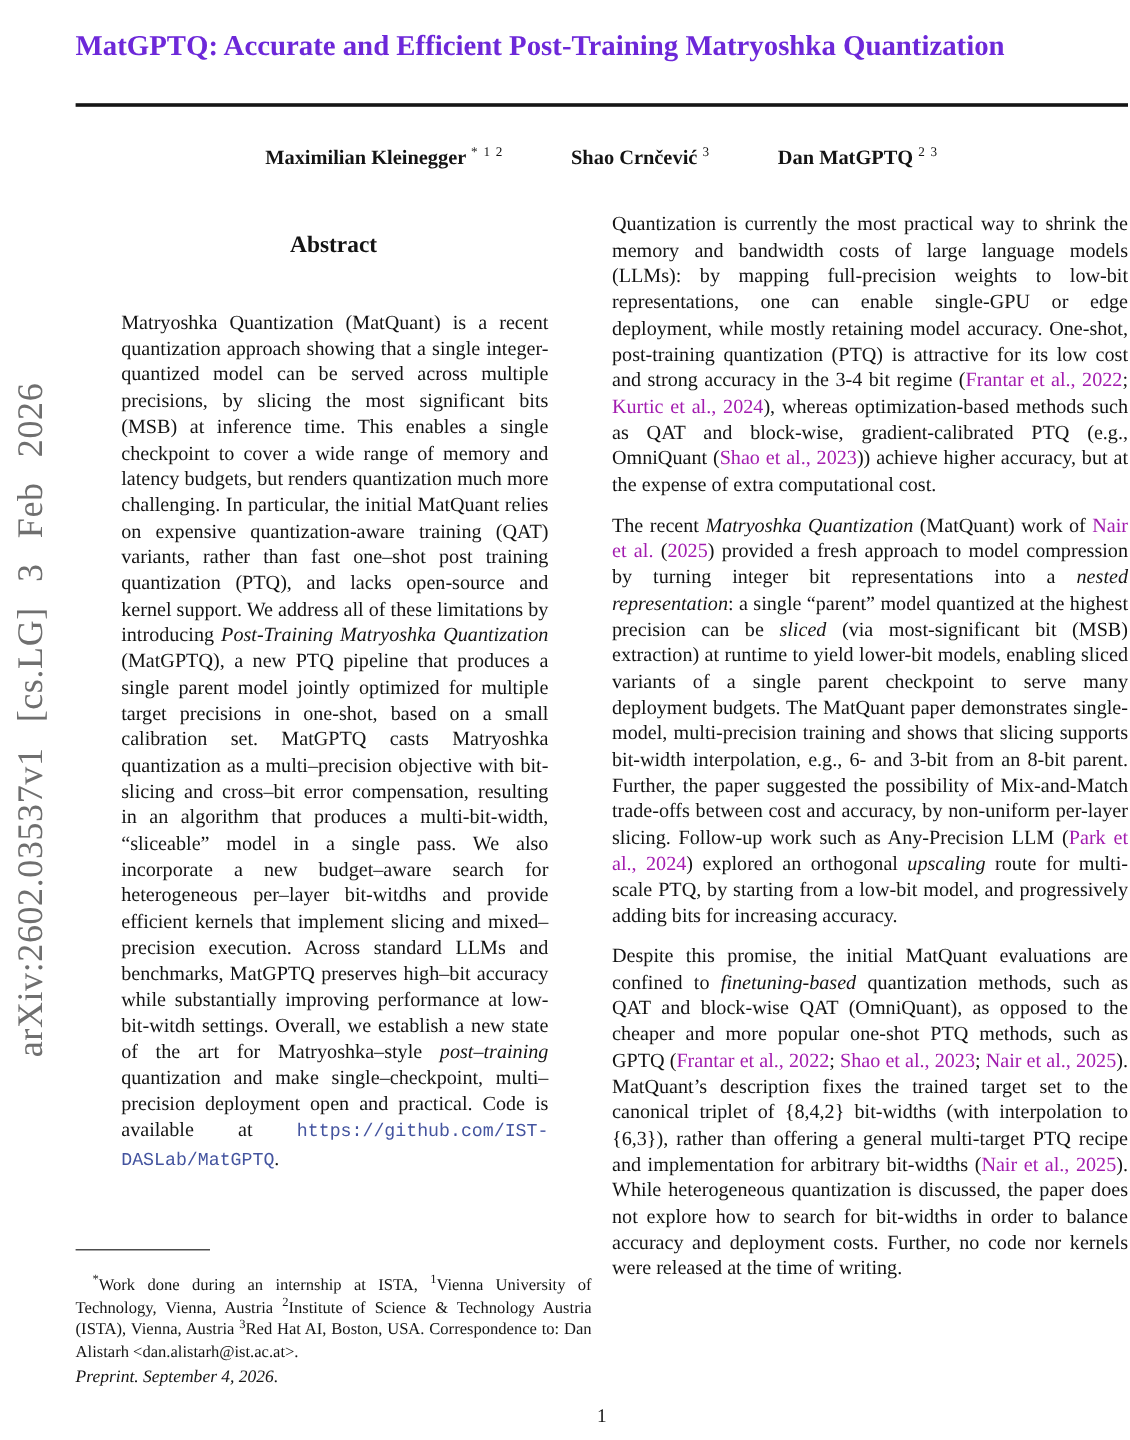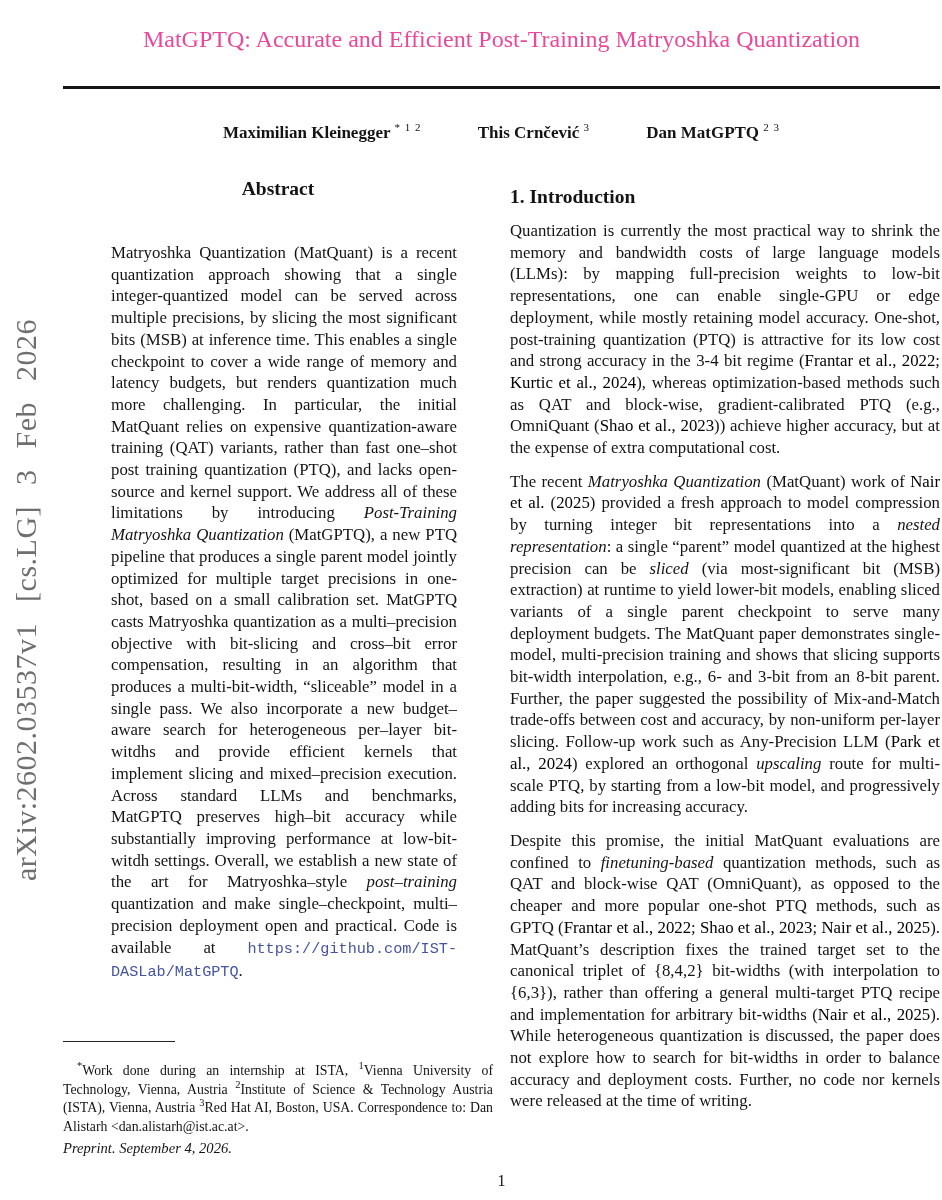--- a/index.html
+++ b/index.html
@@ -8,41 +8,41 @@
     font-family:"Liberation Serif",serif;color:#141414;overflow:hidden;
   }
   .watermark{
     position:absolute;left:26px;top:600px;
     transform:translate(-50%,-50%) rotate(-90deg);
     white-space:nowrap;font-size:30px;color:#6f6f6f;
     word-spacing:13px;letter-spacing:.5px;
   }
   .paper-title{
     position:absolute;top:26px;left:63px;width:877px;
-    text-align:center;font-size:24px;font-weight:normal;color:#ec4899;
+    font-size:24px;font-weight:bold;color:#6d28d9;
   }
   .title-rule{
     position:absolute;top:86px;left:63px;width:877px;height:0;
     border-top:3px solid #151515;
   }
   .authors{
     position:absolute;top:121px;left:63px;width:877px;
     text-align:center;font-size:17px;font-weight:bold;
   }
   .author{display:inline-block;margin:0 26px;white-space:nowrap;}
   .author-sup{vertical-align:super;font-size:11px;font-weight:normal;letter-spacing:1px;}
-  .col-left{position:absolute;top:168px;left:63px;width:430px;}
+  .col-left{position:absolute;top:184px;left:63px;width:430px;}
   .col-right{position:absolute;top:176px;left:510px;width:430px;}
   .abstract-heading{text-align:center;font-size:19.5px;font-weight:bold;margin:10px 0 42px;}
-  .abstract-body{margin:0 36px 0 48px;}
+  .abstract-body{margin:0 36px 0 38px;}
   .body-text{font-size:16.8px;line-height:21.7px;text-align:justify;hyphens:auto;}
   .section-heading{font-size:19.5px;font-weight:bold;margin:10px 0 12px;}
   .para{margin:0 0 12px;}
   .s-i{font-style:italic;}
-  .s-link{color:#000000;}
+  .s-link{color:#a21caf;}
   .s-mono{font-family:"Liberation Mono","DejaVu Sans Mono",monospace;color:#44549f;font-size:15.2px;}
   .s-sup{vertical-align:super;font-size:10.5px;line-height:0;}
   .footnote{position:absolute;top:1041px;left:63px;width:430px;
     font-size:13.8px;line-height:18.6px;text-align:justify;}
   .footnote-rule{width:112px;border-top:1.5px solid #222;margin-bottom:7px;}
   .footnote-text{text-indent:14px;margin-top:20px;}
   .preprint-note{position:absolute;top:1140px;left:63px;font-style:italic;font-size:14.6px;}
   .page-number{position:absolute;top:1172px;left:63px;width:877px;text-align:center;font-size:16px;}
 </style>
 </head>
@@ -51,31 +51,30 @@
 <div class="page">
 
   <div class="watermark">arXiv:2602.03537v1 [cs.LG] 3 Feb 2026</div>
 
   <h1 class="paper-title" style="margin:0;">MatGPTQ: Accurate and Efficient Post-Training Matryoshka Quantization</h1>
 
   <div class="title-rule"></div>
 
   <div class="authors">
     <span class="author"><span>Maximilian Kleinegger</span> <span class="author-sup">* 1 2</span></span>
-    <span class="author"><span>This Crnčević</span> <span class="author-sup">3</span></span>
+    <span class="author"><span>Shao Crnčević</span> <span class="author-sup">3</span></span>
     <span class="author"><span>Dan MatGPTQ</span> <span class="author-sup">2 3</span></span>
   </div>
 
   <div class="col-left">
     <div class="abstract-heading">Abstract</div>
     <div class="abstract-body body-text"><span>Matryoshka Quantization (MatQuant) is a recent quantization approach showing that a single integer-quantized model can be served across multiple precisions, by slicing the most significant bits (MSB) at inference time. This enables a single checkpoint to cover a wide range of memory and latency budgets, but renders quantization much more challenging. In particular, the initial MatQuant relies on expensive quantization-aware training (QAT) variants, rather than fast one–shot post training quantization (PTQ), and lacks open-source and kernel support. We address all of these limitations by introducing </span><span class="s-i">Post-Training Matryoshka Quantization</span><span> (MatGPTQ), a new PTQ pipeline that produces a single parent model jointly optimized for multiple target precisions in one-shot, based on a small calibration set. MatGPTQ casts Matryoshka quantization as a multi–precision objective with bit-slicing and cross–bit error compensation, resulting in an algorithm that produces a multi-bit-width, “sliceable” model in a single pass. We also incorporate a new budget–aware search for heterogeneous per–layer bit-witdhs and provide efficient kernels that implement slicing and mixed–precision execution. Across standard LLMs and benchmarks, MatGPTQ preserves high–bit accuracy while substantially improving performance at low-bit-witdh settings. Overall, we establish a new state of the art for Matryoshka–style </span><span class="s-i">post–training</span><span> quantization and make single–checkpoint, multi–precision deployment open and practical. Code is available at </span><span class="s-mono">https://github.com/IST-DASLab/MatGPTQ</span><span>.</span></div>
   </div>
 
   <div class="col-right">
-    <div class="section-heading">1. Introduction</div>
     <div class="para body-text"><span>Quantization is currently the most practical way to shrink the memory and bandwidth costs of large language models (LLMs): by mapping full-precision weights to low-bit representations, one can enable single-GPU or edge deployment, while mostly retaining model accuracy. One-shot, post-training quantization (PTQ) is attractive for its low cost and strong accuracy in the 3-4 bit regime (</span><span class="s-link">Frantar et al., 2022</span><span>; </span><span class="s-link">Kurtic et al., 2024</span><span>), whereas optimization-based methods such as QAT and block-wise, gradient-calibrated PTQ (e.g., OmniQuant (</span><span class="s-link">Shao et al., 2023</span><span>)) achieve higher accuracy, but at the expense of extra computational cost.</span></div>
     <div class="para body-text"><span>The recent </span><span class="s-i">Matryoshka Quantization</span><span> (MatQuant) work of </span><span class="s-link">Nair et al.</span><span> (</span><span class="s-link">2025</span><span>) provided a fresh approach to model compression by turning integer bit representations into a </span><span class="s-i">nested representation</span><span>: a single “parent” model quantized at the highest precision can be </span><span class="s-i">sliced</span><span> (via most-significant bit (MSB) extraction) at runtime to yield lower-bit models, enabling sliced variants of a single parent checkpoint to serve many deployment budgets. The MatQuant paper demonstrates single-model, multi-precision training and shows that slicing supports bit-width interpolation, e.g., 6- and 3-bit from an 8-bit parent. Further, the paper suggested the possibility of Mix-and-Match trade-offs between cost and accuracy, by non-uniform per-layer slicing. Follow-up work such as Any-Precision LLM (</span><span class="s-link">Park et al., 2024</span><span>) explored an orthogonal </span><span class="s-i">upscaling</span><span> route for multi-scale PTQ, by starting from a low-bit model, and progressively adding bits for increasing accuracy.</span></div>
     <div class="para body-text"><span>Despite this promise, the initial MatQuant evaluations are confined to </span><span class="s-i">finetuning-based</span><span> quantization methods, such as QAT and block-wise QAT (OmniQuant), as opposed to the cheaper and more popular one-shot PTQ methods, such as GPTQ (</span><span class="s-link">Frantar et al., 2022</span><span>; </span><span class="s-link">Shao et al., 2023</span><span>; </span><span class="s-link">Nair et al., 2025</span><span>). MatQuant’s description fixes the trained target set to the canonical triplet of {8,4,2} bit-widths (with interpolation to {6,3}), rather than offering a general multi-target PTQ recipe and implementation for arbitrary bit-widths (</span><span class="s-link">Nair et al., 2025</span><span>). While heterogeneous quantization is discussed, the paper does not explore how to search for bit-widths in order to balance accuracy and deployment costs. Further, no code nor kernels were released at the time of writing.</span></div>
   </div>
 
   <div class="footnote">
     <div class="footnote-rule"></div>
     <div class="footnote-text"><span class="s-sup">*</span><span>Work done during an internship at ISTA, </span><span class="s-sup">1</span><span>Vienna University of Technology, Vienna, Austria </span><span class="s-sup">2</span><span>Institute of Science &amp; Technology Austria (ISTA), Vienna, Austria </span><span class="s-sup">3</span><span>Red Hat AI, Boston, USA. Correspondence to: Dan Alistarh &lt;dan.alistarh@ist.ac.at&gt;.</span></div>
   </div>
 

